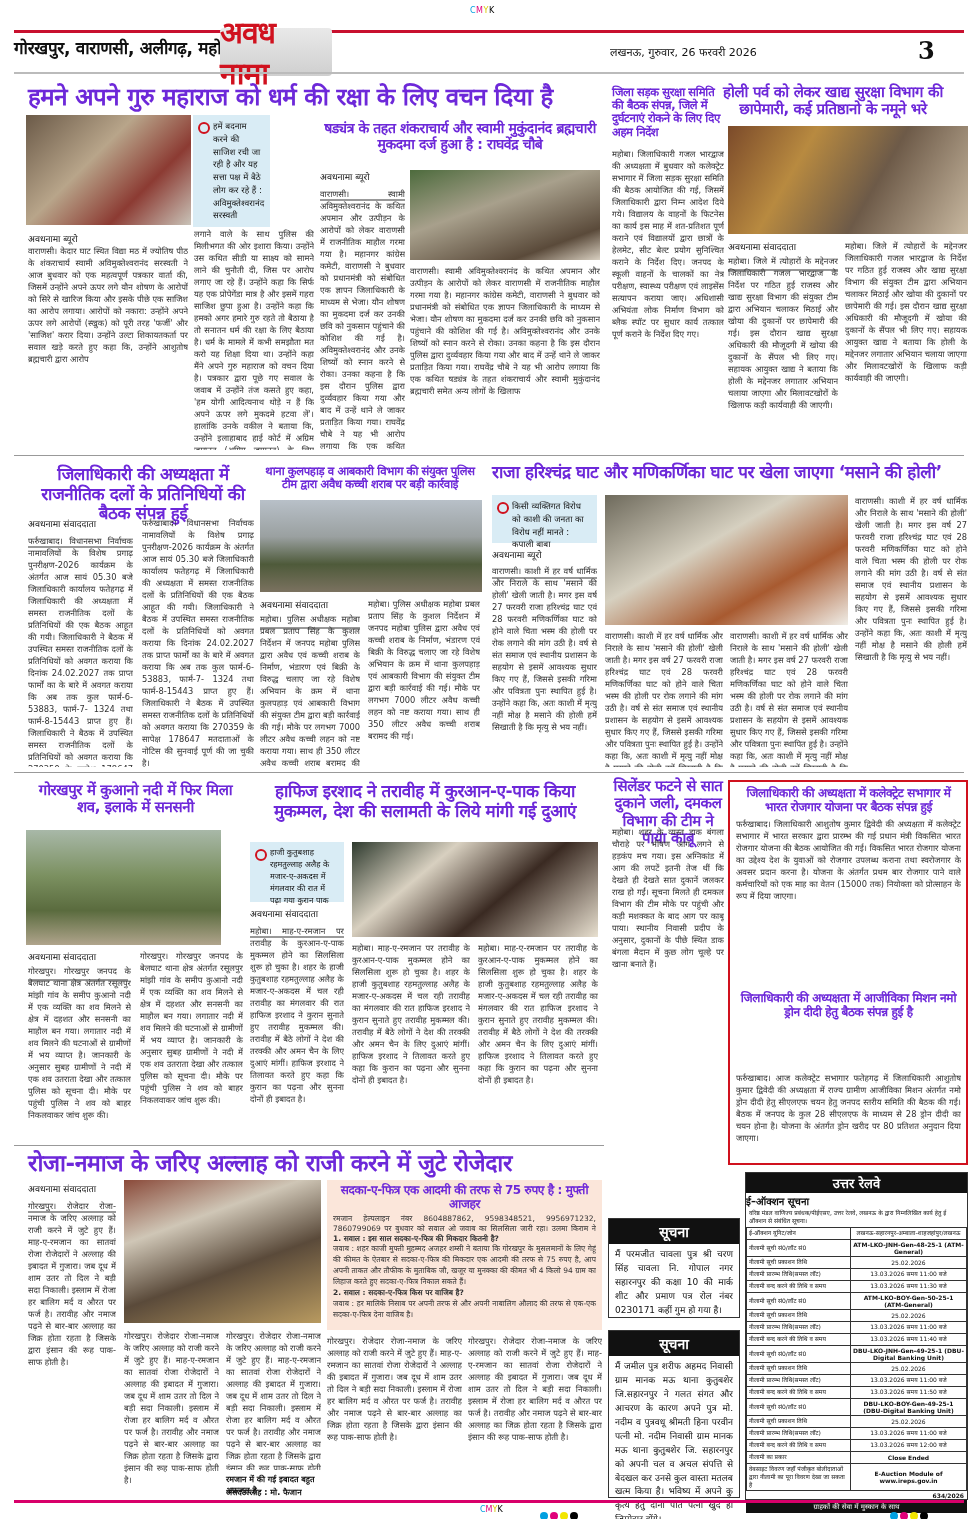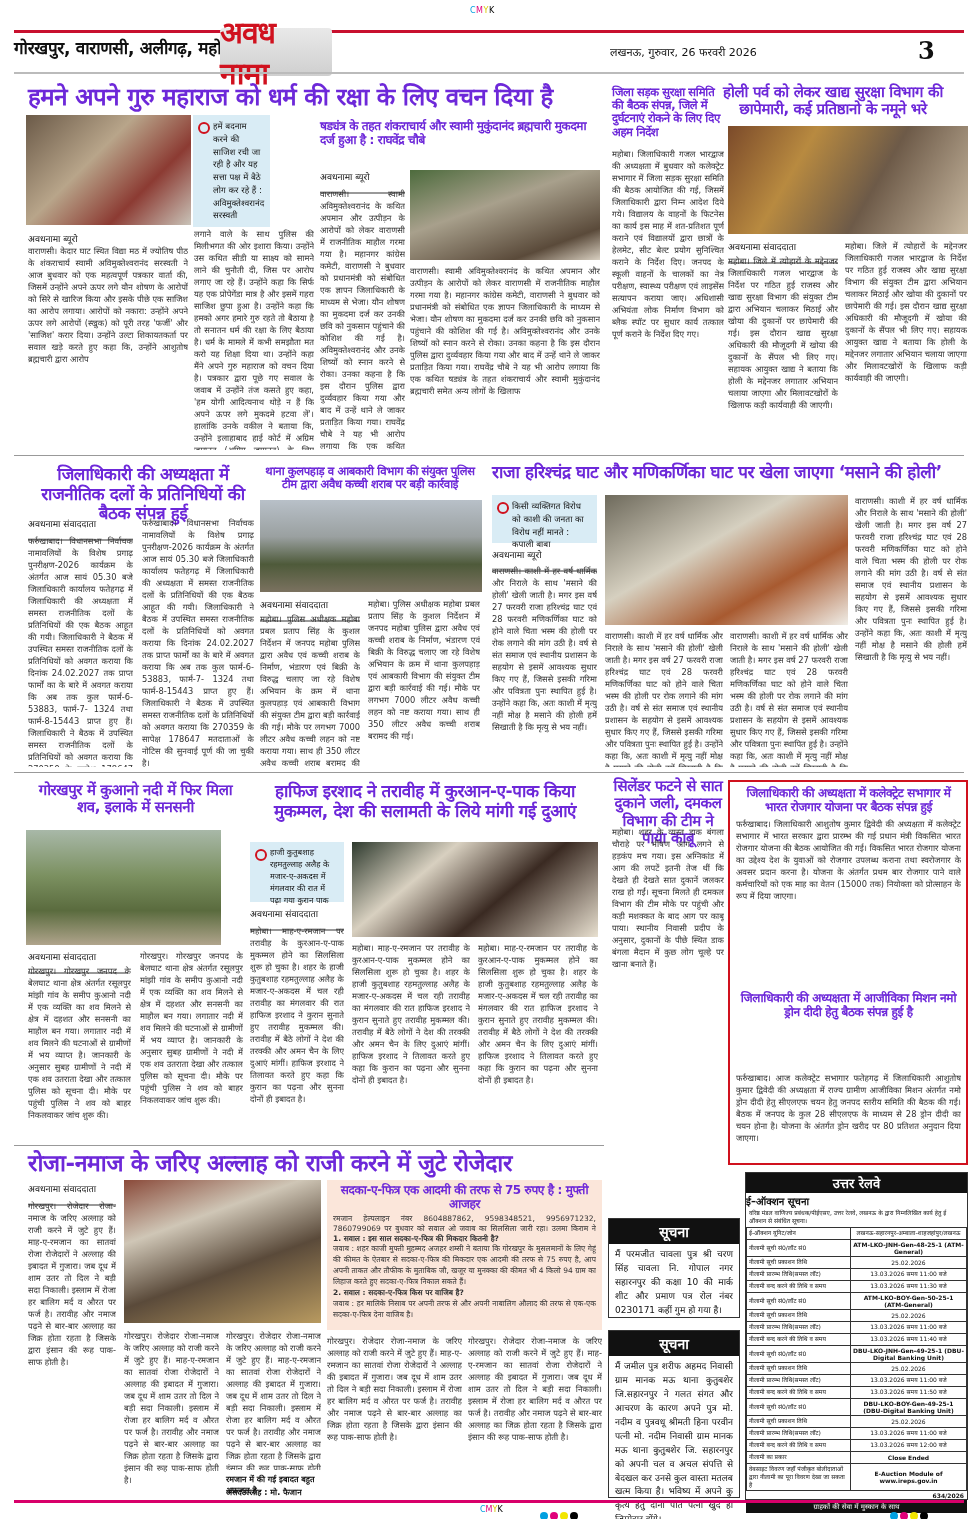--- a/index.html
+++ b/index.html
@@ -20,21 +20,21 @@
   .ph-a { background: linear-gradient(135deg,#6b5a48,#b8a58a 40%,#8c3b33 70%,#c9c3b8); }
   .ph-b { background: linear-gradient(160deg,#4d6b3d,#a8a08c 40%,#5a4a3a 80%,#d8cfc0); }
   .ph-c { background: linear-gradient(120deg,#7b4a2a,#b88a40 30%,#6d5a48 60%,#c8b8a0); }
   .ph-d { background: linear-gradient(180deg,#b8c0c8,#9aa0a0 40%,#4e5a3a 70%,#7b7260); }
   .ph-e { background: linear-gradient(150deg,#6e6a5c,#d6d0c0 40%,#a85a30 70%,#f0eee8); }
   .ph-f { background: linear-gradient(180deg,#a8b8a8,#7b9060 40%,#5a6b3e 70%,#b0a48c); }
   .ph-g { background: linear-gradient(140deg,#2e3a2e,#d8d0c0 30%,#3a2a22 60%,#e8e0d0); }
   .ph-h { background: linear-gradient(160deg,#8a4a3a,#cfc6b6 30%,#5a4a3a 60%,#b89a60); }
   .pullquote { background: #d9ecf5; font-size: 9.5px; line-height: 1.5; padding: 5px 6px 5px 20px; position: absolute; }
   .pullquote::before { content: ""; position: absolute; left: 5px; top: 7px; width: 8px; height: 8px; border: 2px solid #d0111e; border-radius: 50%; }
-  .byline { font-size: 9px; border-bottom: 2px solid #999; padding-bottom: 9px; }
+  .byline { font-size: 9px; border-bottom: 2px solid #999; padding-bottom: 16px; }
   .body { font-size: 8.3px; line-height: 1.45; color: #333; text-align: justify; overflow: hidden; }
   .rule-h { height: 1px; background: #999; }
   .boxred { border: 2px solid #d0111e; }
   .notice { border: 1px solid #333; position: absolute; }
   .notice-head { background: #111; color: #fff; text-align: center; font-size: 14px; font-weight: bold; padding: 3px 18px; }
   .notice-body { font-size: 9px; line-height: 1.55; padding: 4px 6px; text-align: justify; }
   .rail { border: 1px solid #333; position: absolute; background: #fff; }
   .rail-head { background: #111; color: #fff; text-align: center; font-size: 13px; font-weight: bold; padding: 1px 0; }
   .rail-sub { text-align: left; font-size: 10px; font-weight: bold; padding: 1px 0; }
   .rail-intro { font-size: 6px; padding: 0 3px 2px; line-height: 1.3; }
@@ -67,21 +67,21 @@
     <div class="mast-line2"></div>
   </div>
 
 <div class="abs hl" style="top:84px;left:28px;width:570px;font-size:24px;">हमने अपने गुरु महाराज को धर्म की रक्षा के लिए वचन दिया है</div>
 <div class="abs photo ph-a" style="top:115px;left:26px;width:165px;height:110px;"></div>
 <div class="pullquote" style="top:115px;left:193px;width:77px;height:112px;font-size:8.5px;">हमें बदनाम करने की साजिश रची जा रही है और यह सत्ता पक्ष में बैठे लोग कर रहे हैं : अविमुक्तेश्वरानंद सरस्वती</div>
 <div class="abs byline" style="top:232px;left:28px;width:80px;border:none;">अवधनामा ब्यूरो</div>
 <div class="abs body" style="top:245px;left:28px;width:160px;height:205px;">वाराणसी। केदार घाट स्थित विद्या मठ में ज्योतिष पीठ के शंकराचार्य स्वामी अविमुक्तेश्वरानंद सरस्वती ने आज बुधवार को एक महत्वपूर्ण पत्रकार वार्ता की, जिसमें उन्होंने अपने ऊपर लगे यौन शोषण के आरोपों को सिरे से खारिज किया और इसके पीछे एक साजिश का आरोप लगाया। आरोपों को नकारा: उन्होंने अपने ऊपर लगे आरोपों (स्खुक) को पूरी तरह 'फर्जी' और 'साजिश' करार दिया। उन्होंने उल्टा शिकायतकर्ता पर सवाल खड़े करते हुए कहा कि, उन्होंने आशुतोष ब्रह्मचारी द्वारा आरोप</div>
 <div class="abs body" style="top:228px;left:194px;width:120px;height:222px;">लगाने वाले के साथ पुलिस की मिलीभगत की ओर इशारा किया। उन्होंने उस कथित सीडी या साक्ष्य को सामने लाने की चुनौती दी, जिस पर आरोप लगाए जा रहे हैं। उन्होंने कहा कि सिर्फ यह एक प्रोपेगेंडा मात्र है और इसमें गहरा साजिश छुपा हुआ है। उन्होंने कहा कि हमको अगर हमारे गुरु रहते तो बैठाया है तो सनातन धर्म की रक्षा के लिए बैठाया है। धर्म के मामले में कभी समझौता मत करो यह शिक्षा दिया था। उन्होंने कहा मैंने अपने गुरु महाराज को वचन दिया है। पत्रकार द्वारा पूछे गए सवाल के जवाब में उन्होंने तंज कसते हुए कहा, 'हम योगी आदित्यनाथ थोड़े न हैं कि अपने ऊपर लगे मुकदमे हटवा लें'। हालांकि उनके वकील ने बताया कि, उन्होंने इलाहाबाद हाई कोर्ट में अग्रिम जमानत (अग्रिम जमानत) के लिए याचिका दायर की है।</div>
 
-<div class="abs hl" style="top:120px;left:320px;width:280px;font-size:12px;text-align:left;">षड्यंत्र के तहत शंकराचार्य और स्वामी मुकुंदानंद ब्रह्मचारी मुकदमा दर्ज हुआ है : राघवेंद्र चौबे</div>
+<div class="abs hl" style="top:120px;left:320px;width:280px;font-size:14px;text-align:center;">षड्यंत्र के तहत शंकराचार्य और स्वामी मुकुंदानंद ब्रह्मचारी मुकदमा दर्ज हुआ है : राघवेंद्र चौबे</div>
 <div class="abs byline" style="top:170px;left:320px;width:85px;">अवधनामा ब्यूरो</div>
 <div class="abs photo ph-b" style="top:170px;left:410px;width:190px;height:90px;"></div>
 <div class="abs body" style="top:188px;left:320px;width:85px;height:262px;">वाराणसी। स्वामी अविमुक्तेश्वरानंद के कथित अपमान और उत्पीड़न के आरोपों को लेकर वाराणसी में राजनीतिक माहौल गरमा गया है। महानगर कांग्रेस कमेटी, वाराणसी ने बुधवार को प्रधानमंत्री को संबोधित एक ज्ञापन जिलाधिकारी के माध्यम से भेजा। यौन शोषण का मुकदमा दर्ज कर उनकी छवि को नुकसान पहुंचाने की कोशिश की गई है। अविमुक्तेश्वरानंद और उनके शिष्यों को स्नान करने से रोका। उनका कहना है कि इस दौरान पुलिस द्वारा दुर्व्यवहार किया गया और बाद में उन्हें थाने ले जाकर प्रताड़ित किया गया। राघवेंद्र चौबे ने यह भी आरोप लगाया कि एक कथित षड्यंत्र के तहत शंकराचार्य और स्वामी मुकुंदानंद ब्रह्मचारी समेत अन्य लोगों के खिलाफ</div>
 <div class="abs body" style="top:265px;left:410px;width:190px;height:185px;">वाराणसी। स्वामी अविमुक्तेश्वरानंद के कथित अपमान और उत्पीड़न के आरोपों को लेकर वाराणसी में राजनीतिक माहौल गरमा गया है। महानगर कांग्रेस कमेटी, वाराणसी ने बुधवार को प्रधानमंत्री को संबोधित एक ज्ञापन जिलाधिकारी के माध्यम से भेजा। यौन शोषण का मुकदमा दर्ज कर उनकी छवि को नुकसान पहुंचाने की कोशिश की गई है। अविमुक्तेश्वरानंद और उनके शिष्यों को स्नान करने से रोका। उनका कहना है कि इस दौरान पुलिस द्वारा दुर्व्यवहार किया गया और बाद में उन्हें थाने ले जाकर प्रताड़ित किया गया। राघवेंद्र चौबे ने यह भी आरोप लगाया कि एक कथित षड्यंत्र के तहत शंकराचार्य और स्वामी मुकुंदानंद ब्रह्मचारी समेत अन्य लोगों के खिलाफ</div>
 
 <div class="abs hl" style="top:86px;left:612px;width:110px;font-size:11.5px;text-align:left;">जिला सड़क सुरक्षा समिति की बैठक संपन्न, जिले में दुर्घटनाएं रोकने के लिए दिए अहम निर्देश</div>
 <div class="abs body" style="top:148px;left:612px;width:112px;height:302px;">महोबा। जिलाधिकारी गजल भारद्वाज की अध्यक्षता में बुधवार को कलेक्ट्रेट सभागार में जिला सड़क सुरक्षा समिति की बैठक आयोजित की गई, जिसमें जिलाधिकारी द्वारा निम्न आदेश दिये गये। विद्यालय के वाहनों के फिटनेस का कार्य इस माह में शत-प्रतिशत पूर्ण कराने एवं विद्यालयों द्वारा छात्रों के हेलमेट, सीट बेल्ट प्रयोग सुनिश्चित कराने के निर्देश दिए। जनपद के स्कूली वाहनों के चालकों का नेत्र परीक्षण, स्वास्थ्य परीक्षण एवं लाइसेंस सत्यापन कराया जाए। अधिशासी अभियंता लोक निर्माण विभाग को ब्लैक स्पॉट पर सुधार कार्य तत्काल पूर्ण कराने के निर्देश दिए गए।</div>
 
 <div class="abs hl" style="top:84px;left:713px;width:240px;font-size:15px;text-align:center;">होली पर्व को लेकर खाद्य सुरक्षा विभाग की छापेमारी, कई प्रतिष्ठानो के नमूने भरे</div>
 <div class="abs photo ph-c" style="top:126px;left:728px;width:240px;height:108px;"></div>

